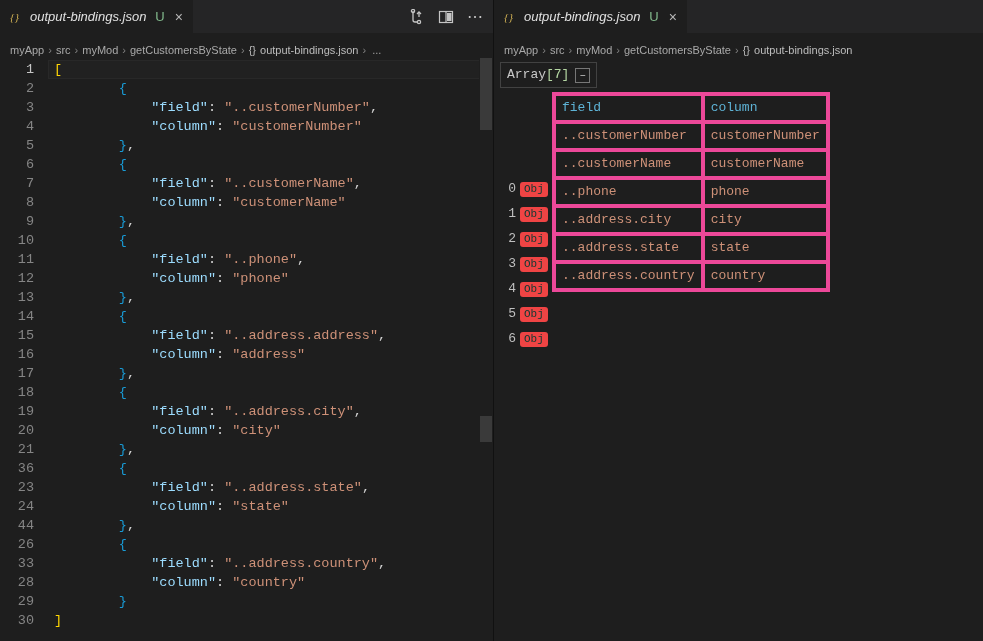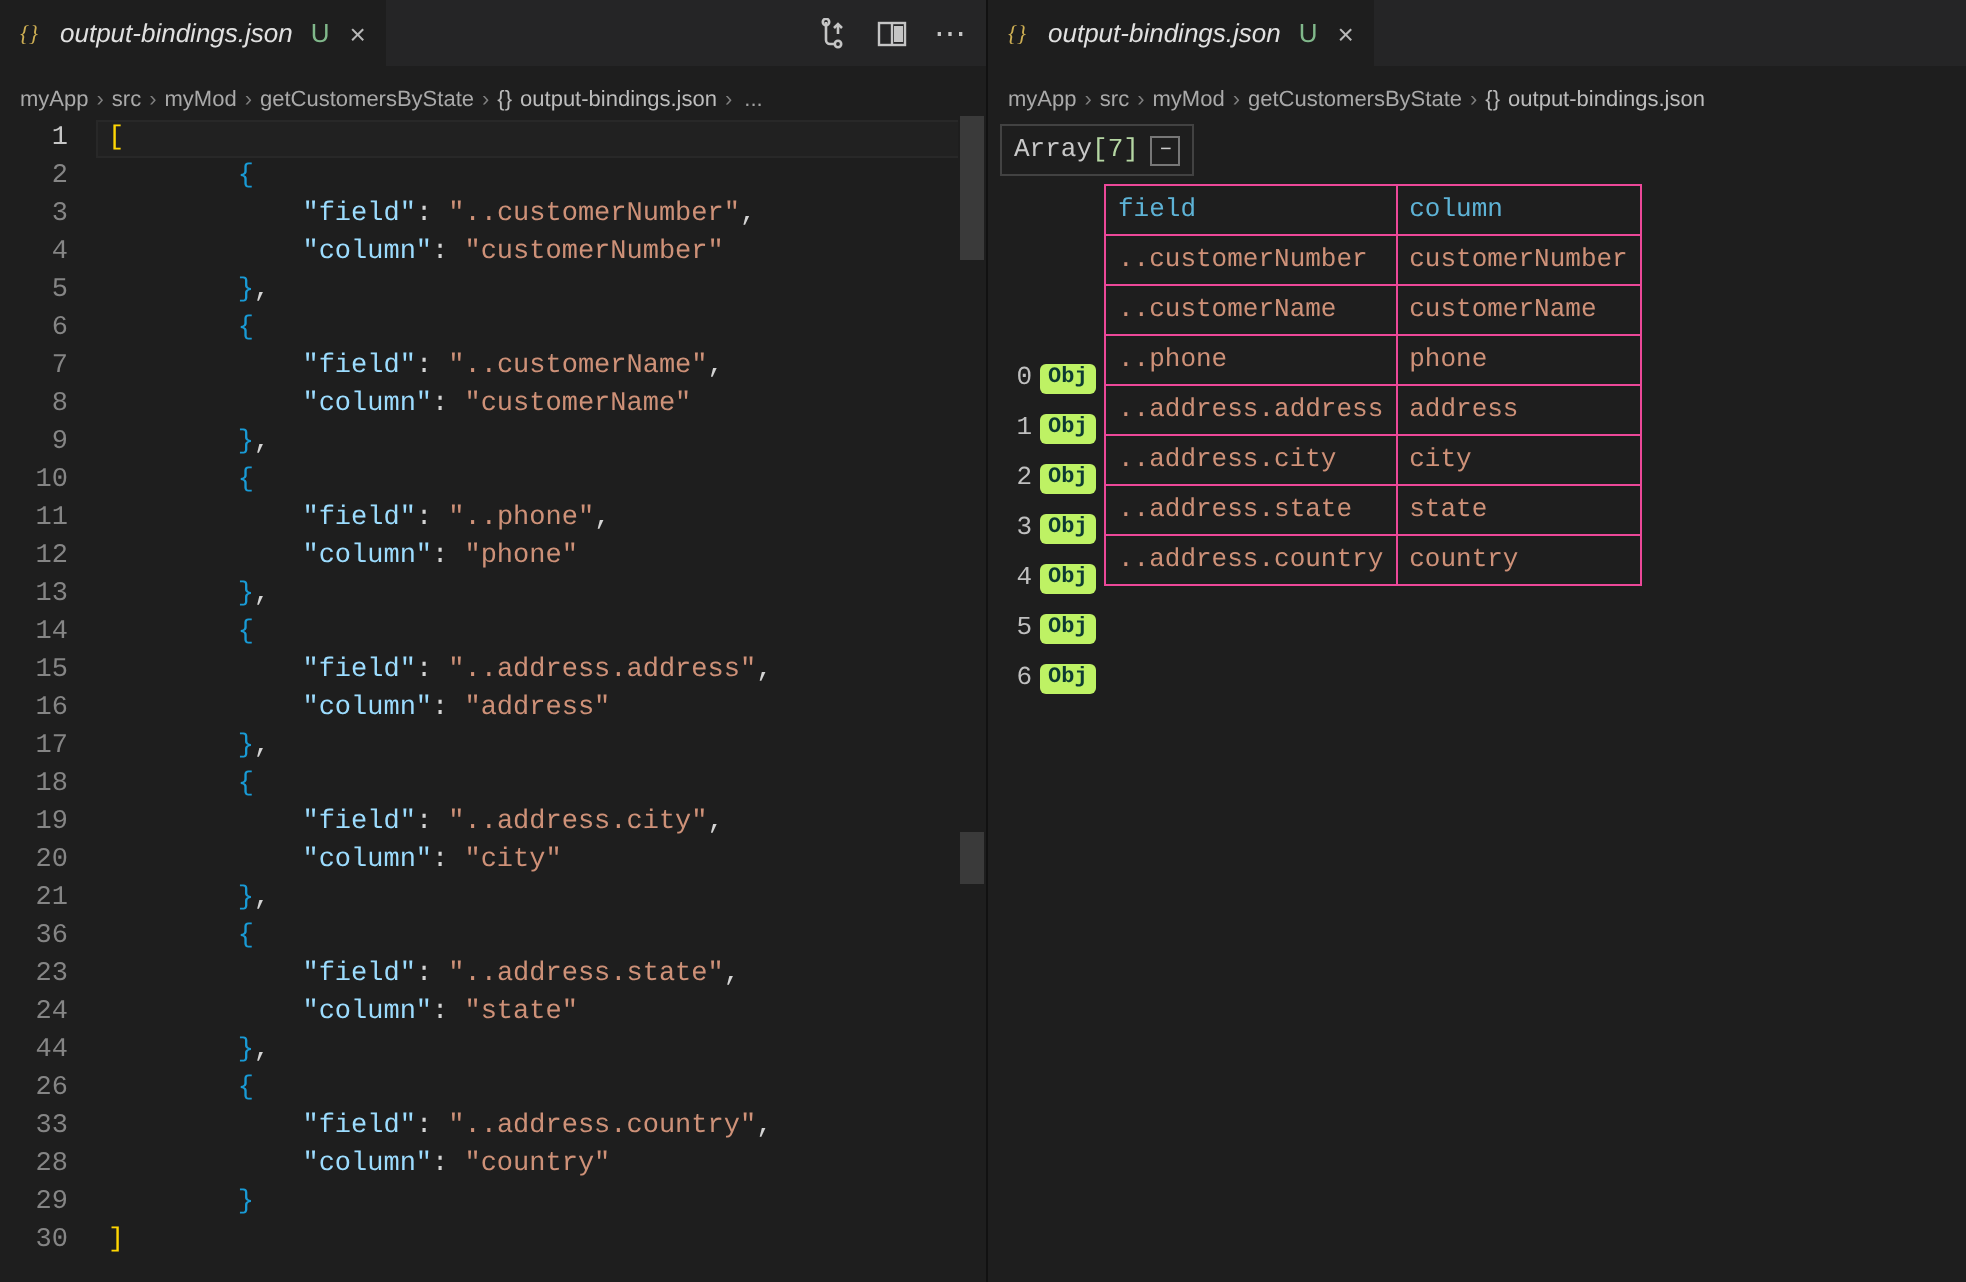--- a/index.html
+++ b/index.html
@@ -159,21 +159,21 @@
     font-size:11px; line-height:11px;
     color:#ccc;
     background:#1e1e1e;
   }
 
   table.objtable {
     border-collapse:collapse;
     margin-left:52px;
   }
   table.objtable th, table.objtable td {
-    border:1px solid #ec4899;
+    border:4px solid #ec4899;
     padding:1px 6px;
     text-align:left;
     font-weight:normal;
   }
   table.objtable th {
     color:#5eb3d6;
     background:#1e1e1e;
   }
   table.objtable td {
     color:#ce9178;
@@ -186,26 +186,26 @@
     font-size:13px;
   }
   .rlab {
     position:absolute;
     display:flex; align-items:center;
     gap:4px;
     height:22px;
   }
   .rlab .idx { color:#bfbfbf; width:10px; text-align:right;}
   .rlab .obj {
-    background:#bef264;
+    background:#ef4444;
     color:#0c3a32;
     border-radius:3px;
     font-size:11px;
     padding:0 4px;
-    font-weight:700;
+    font-weight:400;
     height:15px; line-height:15px;
   }
 
   
   svg.icon { width:16px; height:16px; display:block; }
   svg.icon-sm { width:14px; height:14px; display:block; }
 </style>
 </head>
 <body>
 
@@ -383,24 +383,20 @@
             </tr>
             <tr>
               <td>..customerName</td>
               <td>customerName</td>
             </tr>
             <tr>
               <td>..phone</td>
               <td>phone</td>
             </tr>
             <tr>
-              <td>..address.address</td>
-              <td>address</td>
-            </tr>
-            <tr>
               <td>..address.city</td>
               <td>city</td>
             </tr>
             <tr>
               <td>..address.state</td>
               <td>state</td>
             </tr>
             <tr>
               <td>..address.country</td>
               <td>country</td>

